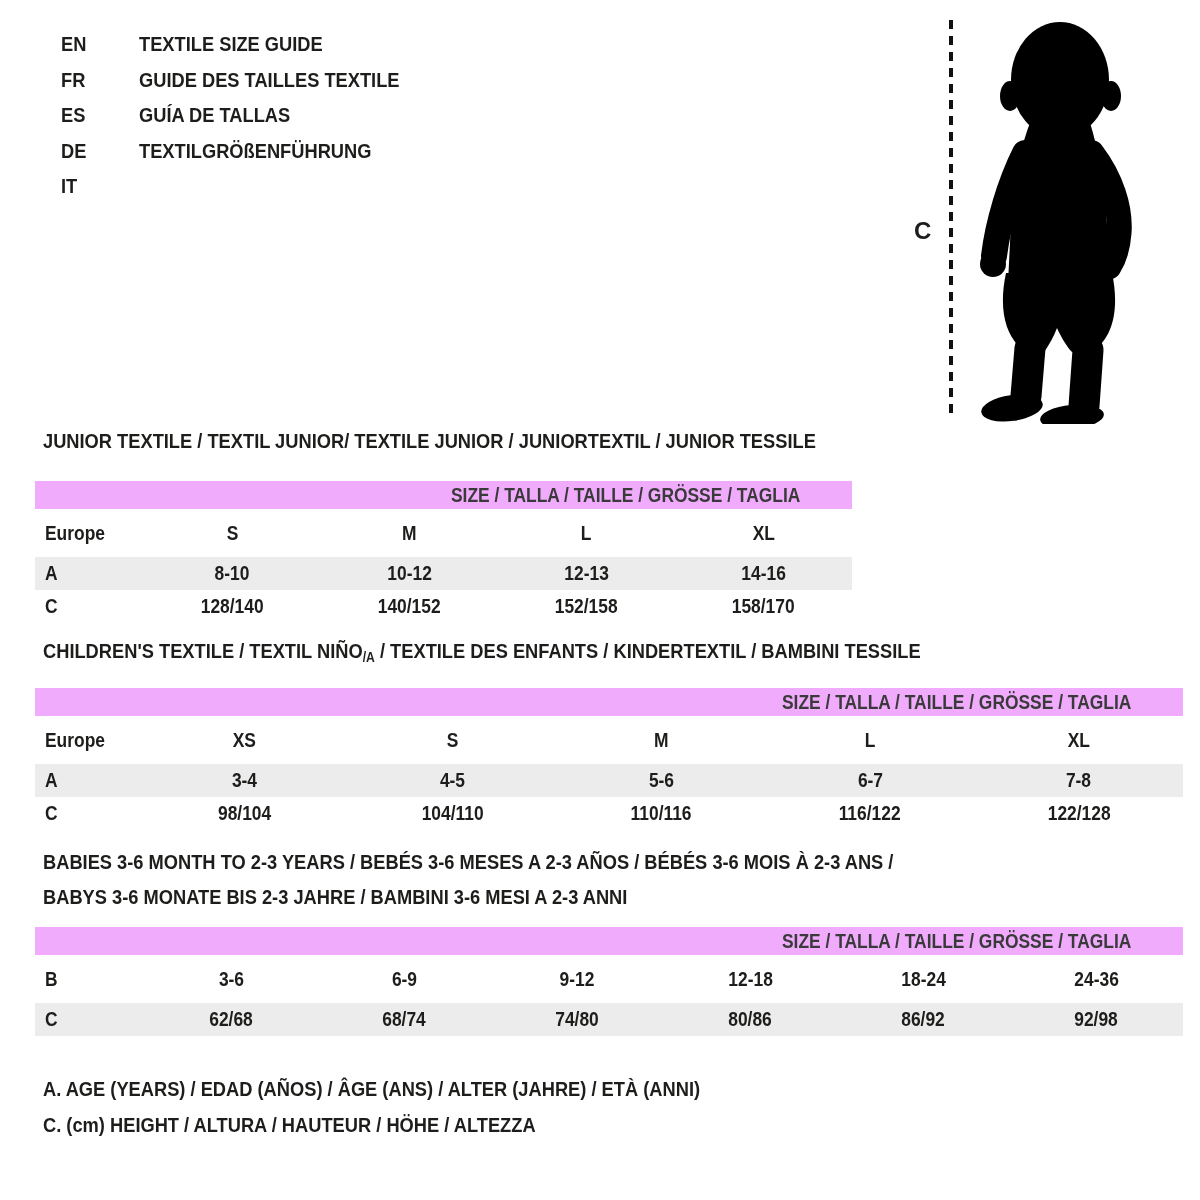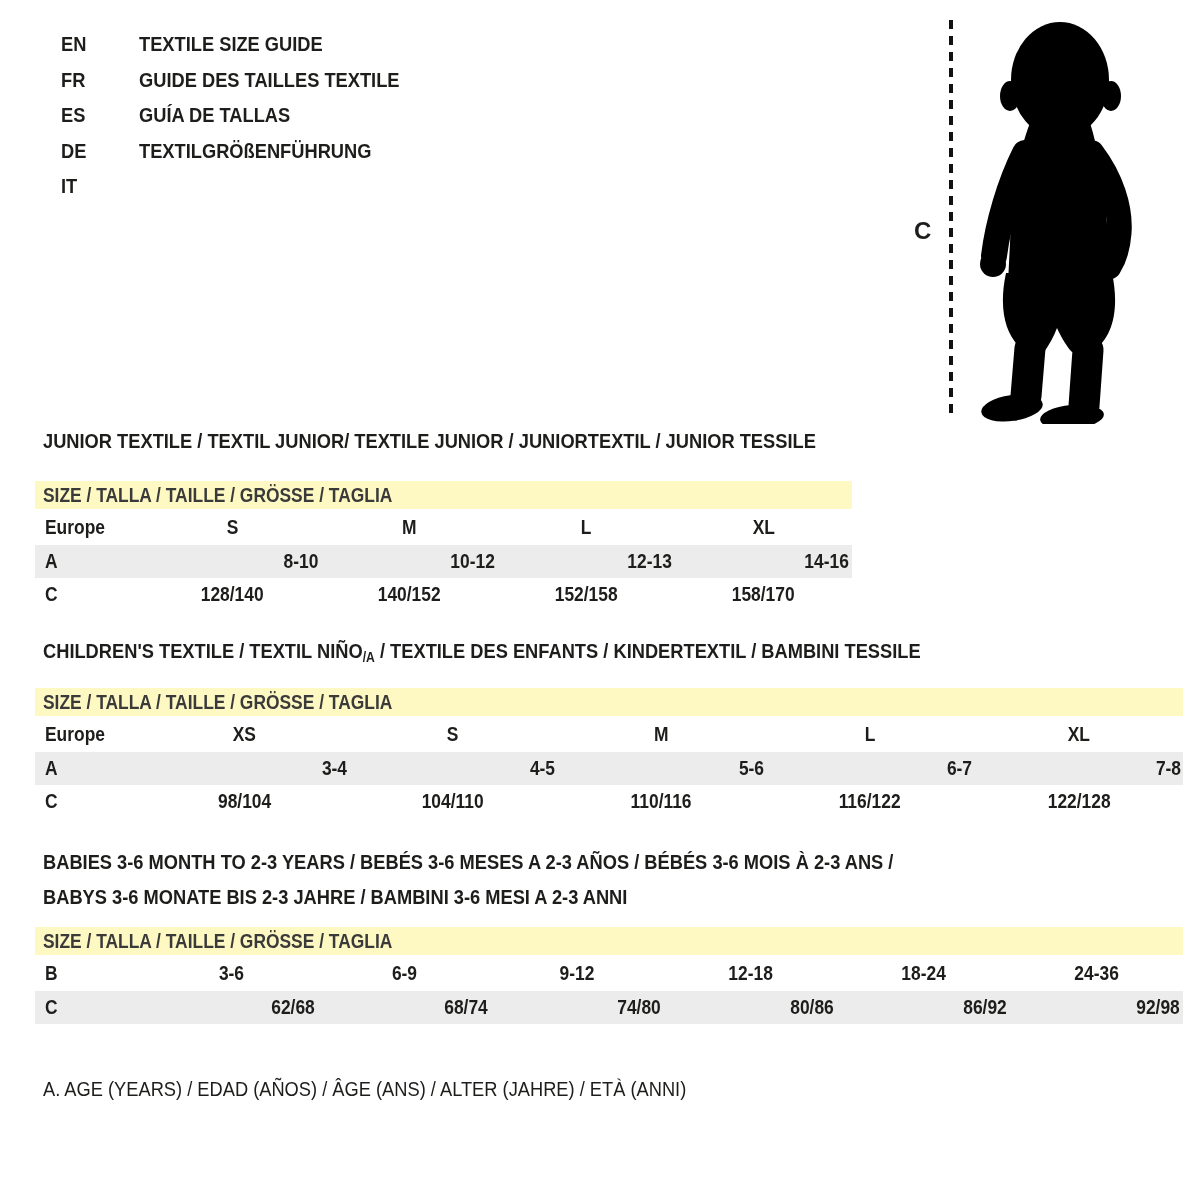--- a/index.html
+++ b/index.html
@@ -25,26 +25,26 @@
 
   
   .sec-title { left:43px; font-size:21px; font-weight:700; line-height:24px; }
   .sub-sm { font-size:14px; vertical-align:-4px; }
 
   
   table.size-table { position:absolute; border-collapse:collapse; table-layout:fixed;
                      font-weight:700; font-size:20px; color:#1d1d1b; }
   table.size-table td { padding:0; height:33px; text-align:center; vertical-align:middle; }
   table.size-table td.lbl { text-align:left; padding-left:10px; }
-  tr.bar td { background:#fef9c3; height:28px; text-align:left; padding-left:8px; color:#3a3a3a; }
-  tr.head td { height:36px; }
-  tr.shaded td { background:#ececec;text-align:right; }
-
-  
-  .legend { left:43px; top:1071px; font-size:21px; font-weight:400; line-height:35.5px; }
+  tr.bar td { background:#f0abfc; height:28px; text-align:right; padding-left:8px; color:#3a3a3a; }
+  tr.head td { height:48px; }
+  tr.shaded td { background:#ececec; }
+
+  
+  .legend { left:43px; top:1071px; font-size:21px; font-weight:700; line-height:35.5px; }
 </style>
 </head>
 <body>
 
 <div class="abs lang-list">
   <div class="lang-row">
     <span class="lang-code"><span class="cxl">EN</span></span>
     <span><span class="cxl">TEXTILE SIZE GUIDE</span></span>
   </div>
   <div class="lang-row">
@@ -205,13 +205,14 @@
       <td><span class="cxc">74/80</span></td>
       <td><span class="cxc">80/86</span></td>
       <td><span class="cxc">86/92</span></td>
       <td><span class="cxc">92/98</span></td>
     </tr>
   </tbody>
 </table>
 
 <div class="abs legend">
   <div><span class="cxl">A. AGE (YEARS) / EDAD (AÑOS) / ÂGE (ANS) / ALTER (JAHRE) / ETÀ (ANNI)</span></div>
+  <div><span class="cxl">C. (cm) HEIGHT / ALTURA / HAUTEUR / HÖHE / ALTEZZA</span></div>
 </div>
 
 </body></html>

